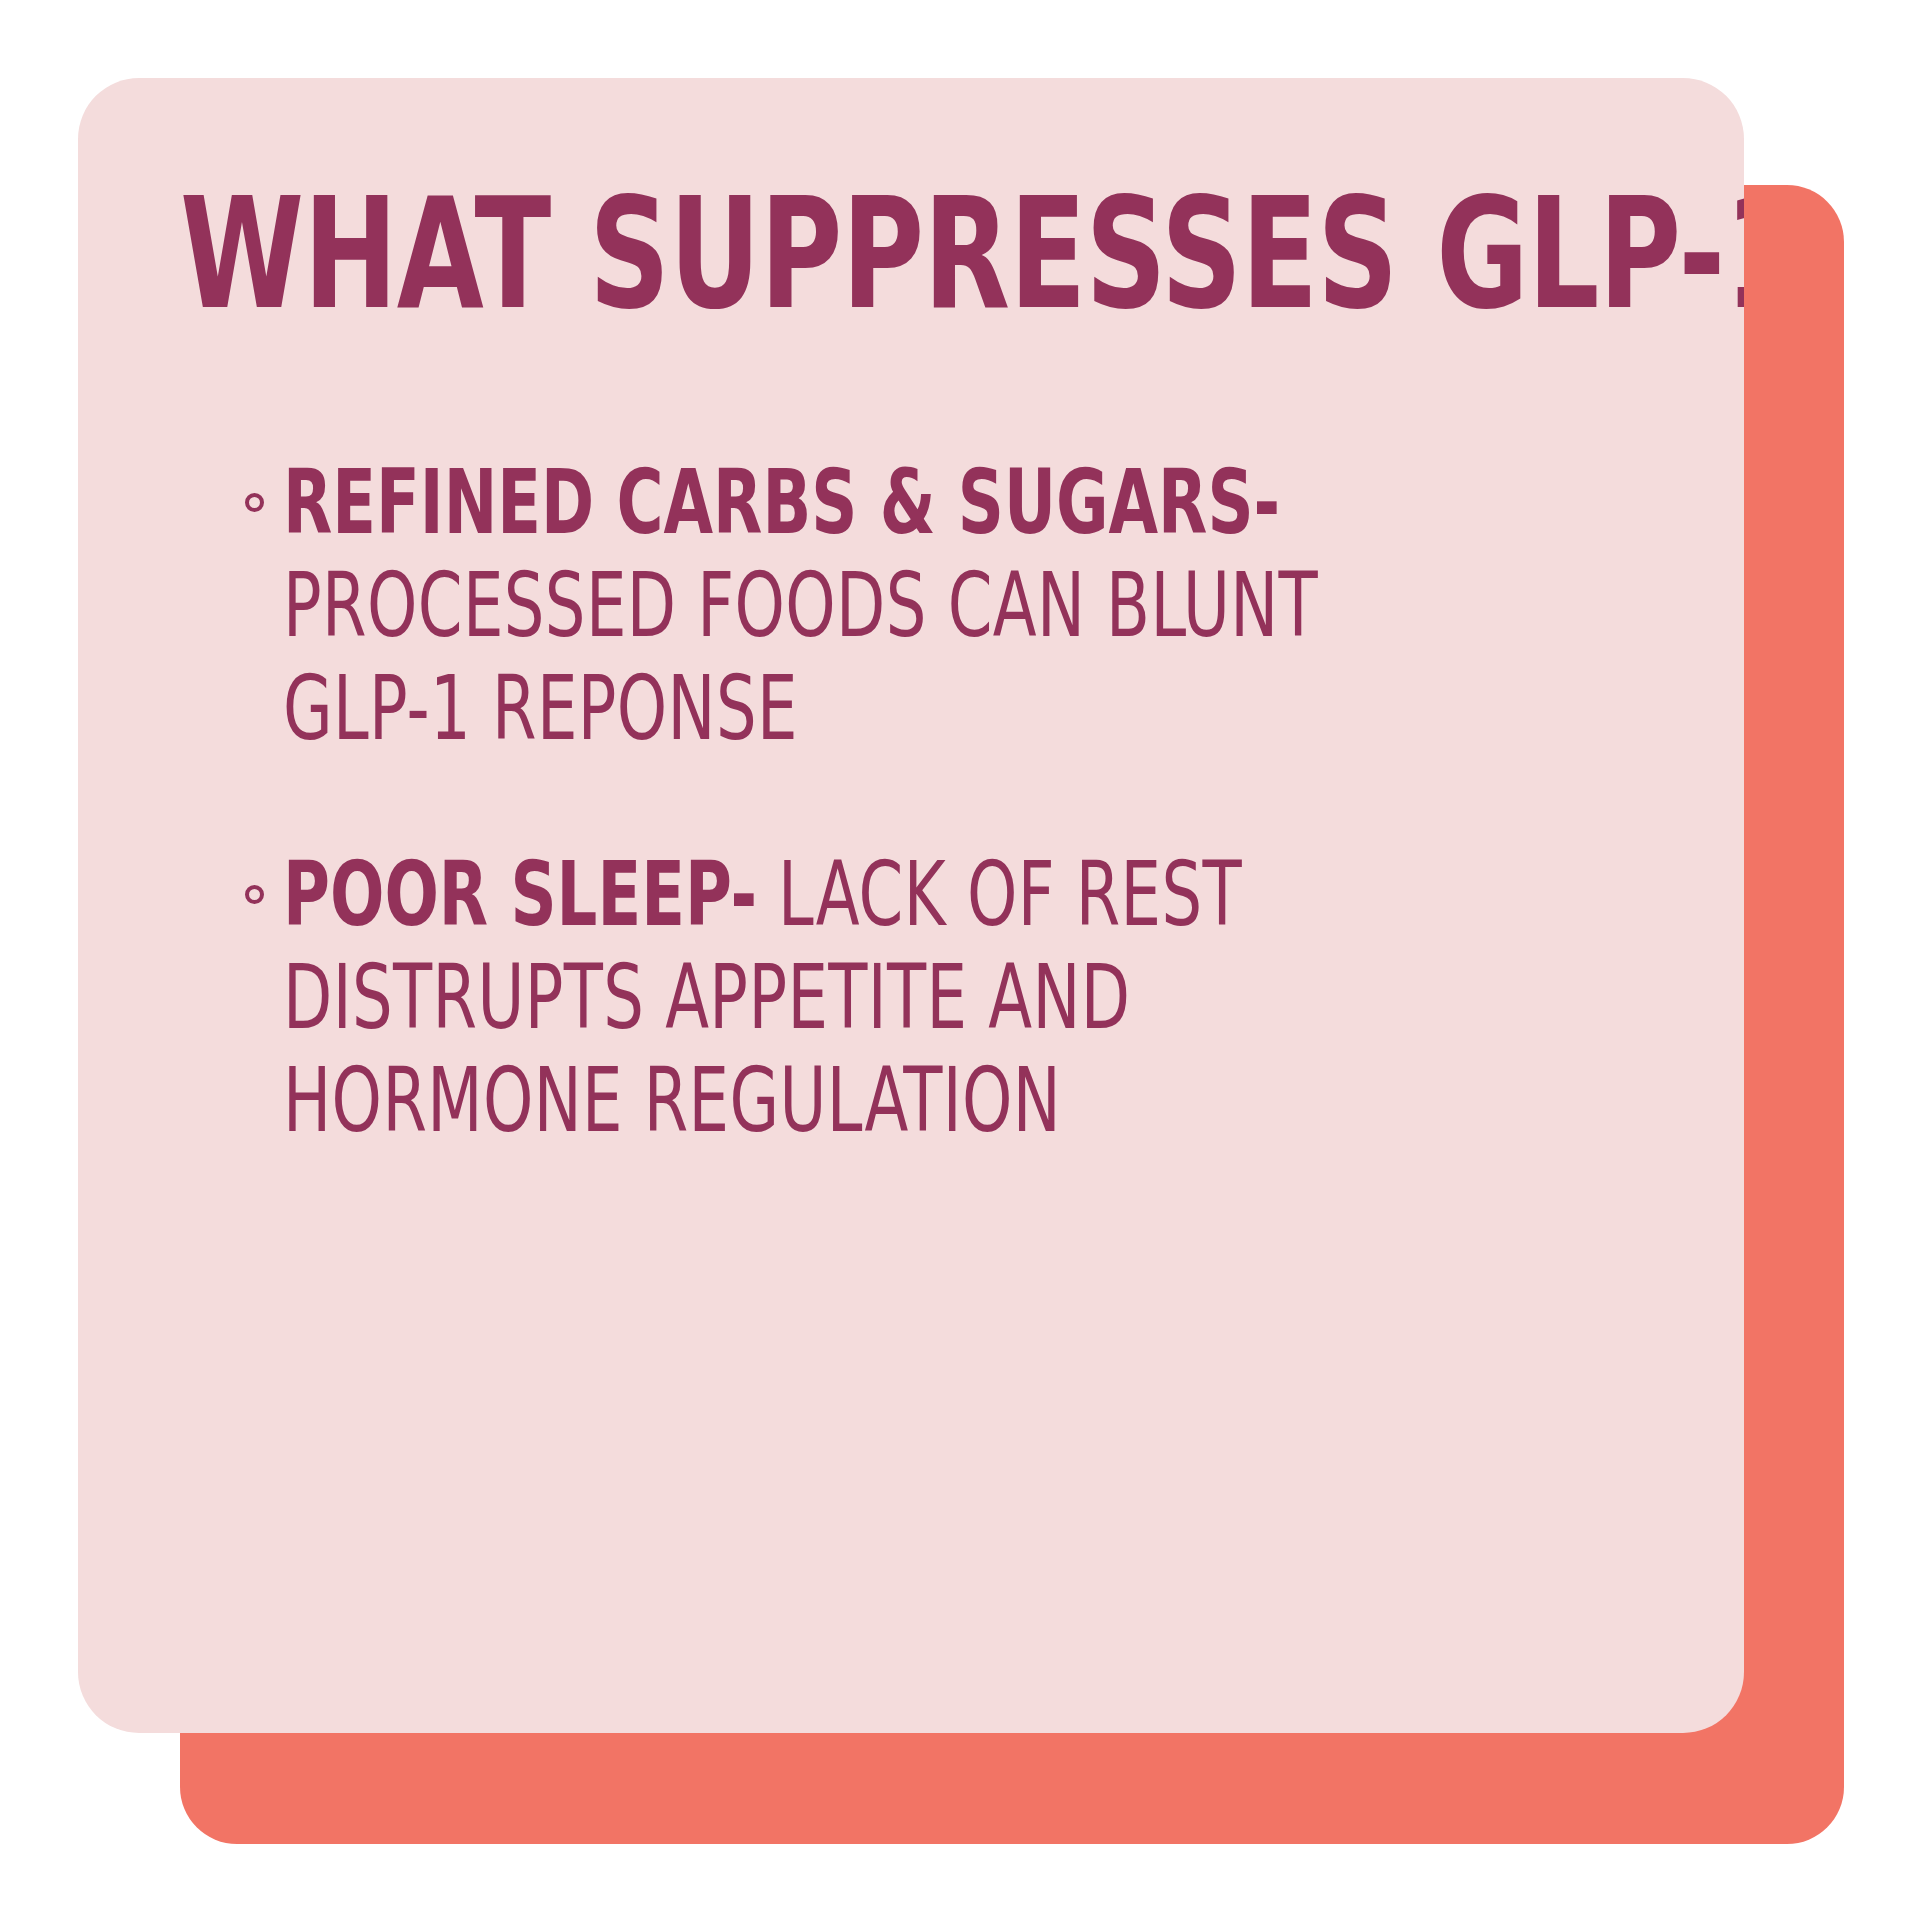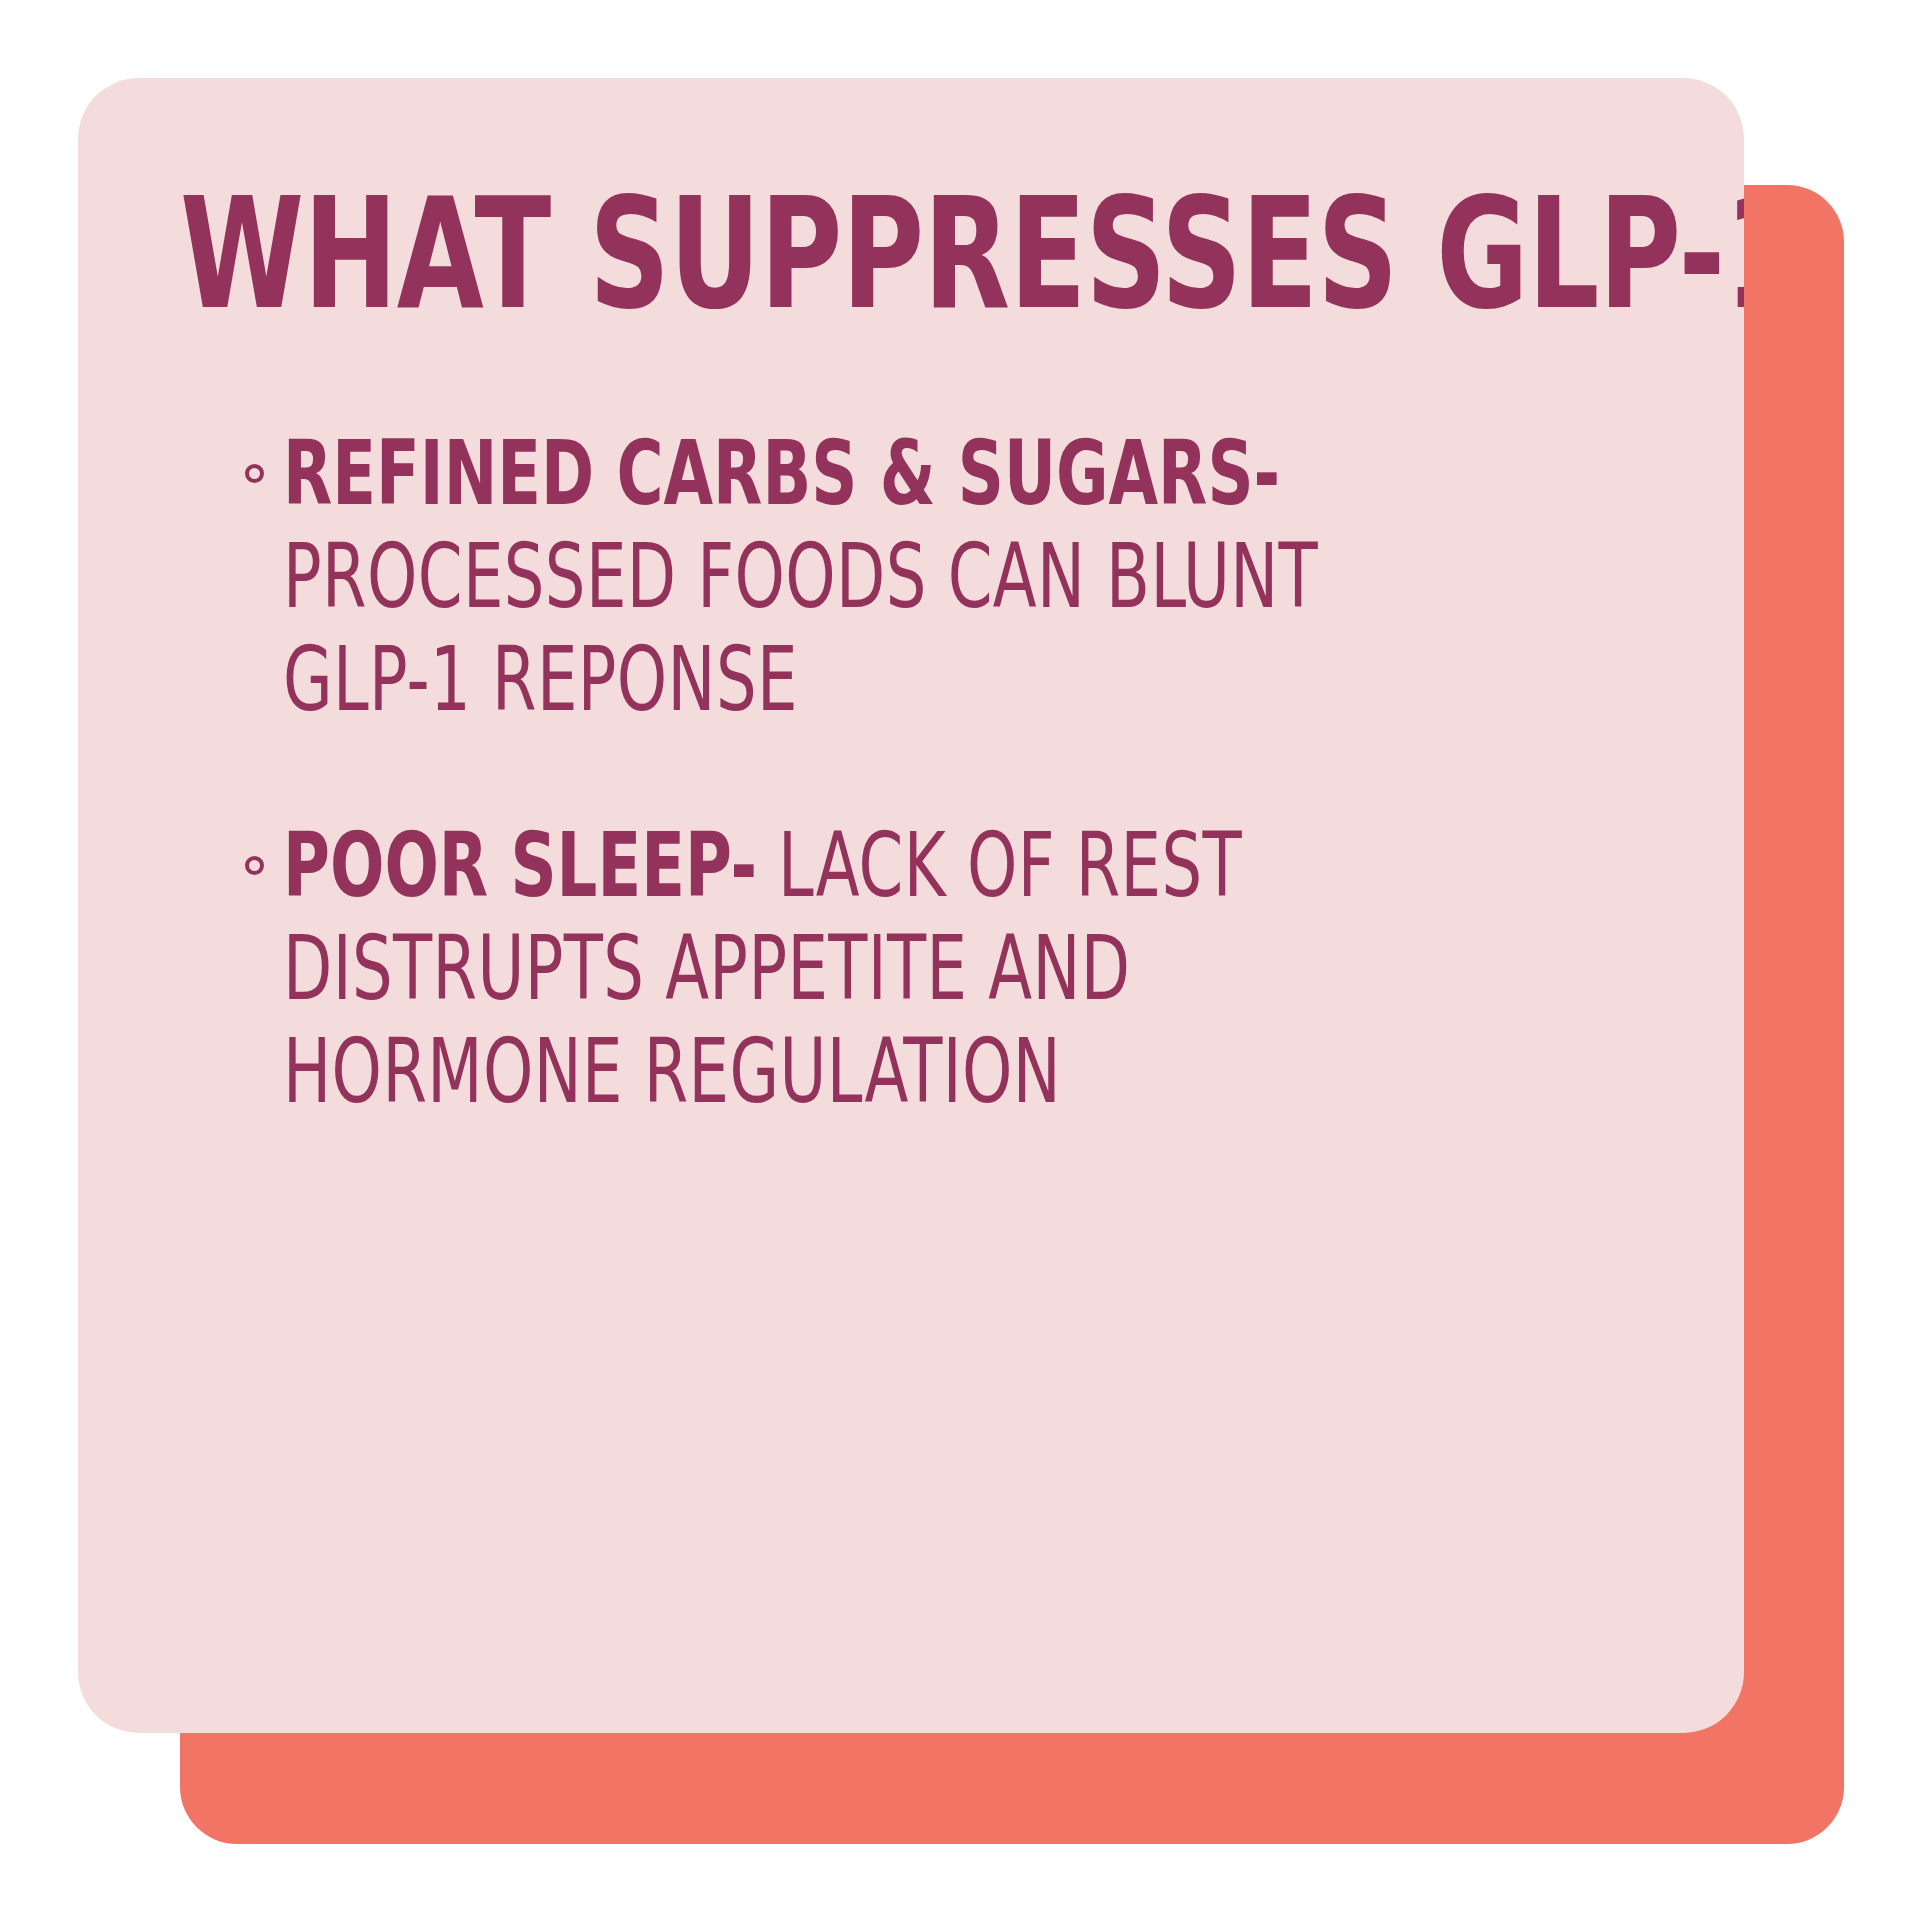--- a/index.html
+++ b/index.html
@@ -62,21 +62,21 @@
     white-space: nowrap;
     transform: scaleX(0.735);
     transform-origin: left top;
     -webkit-font-smoothing: antialiased;
   }
 
   
   .bullet-list {
     position: absolute;
     left: 164px;          
-    top: 344px;           
+    top: 373px;           
     width: 1163px;
     margin: 0;
     padding: 0;
     list-style: none;
   }
 
   .bullet-item {
     position: relative;
     padding-left: 41px;
     margin-bottom: 83px;

